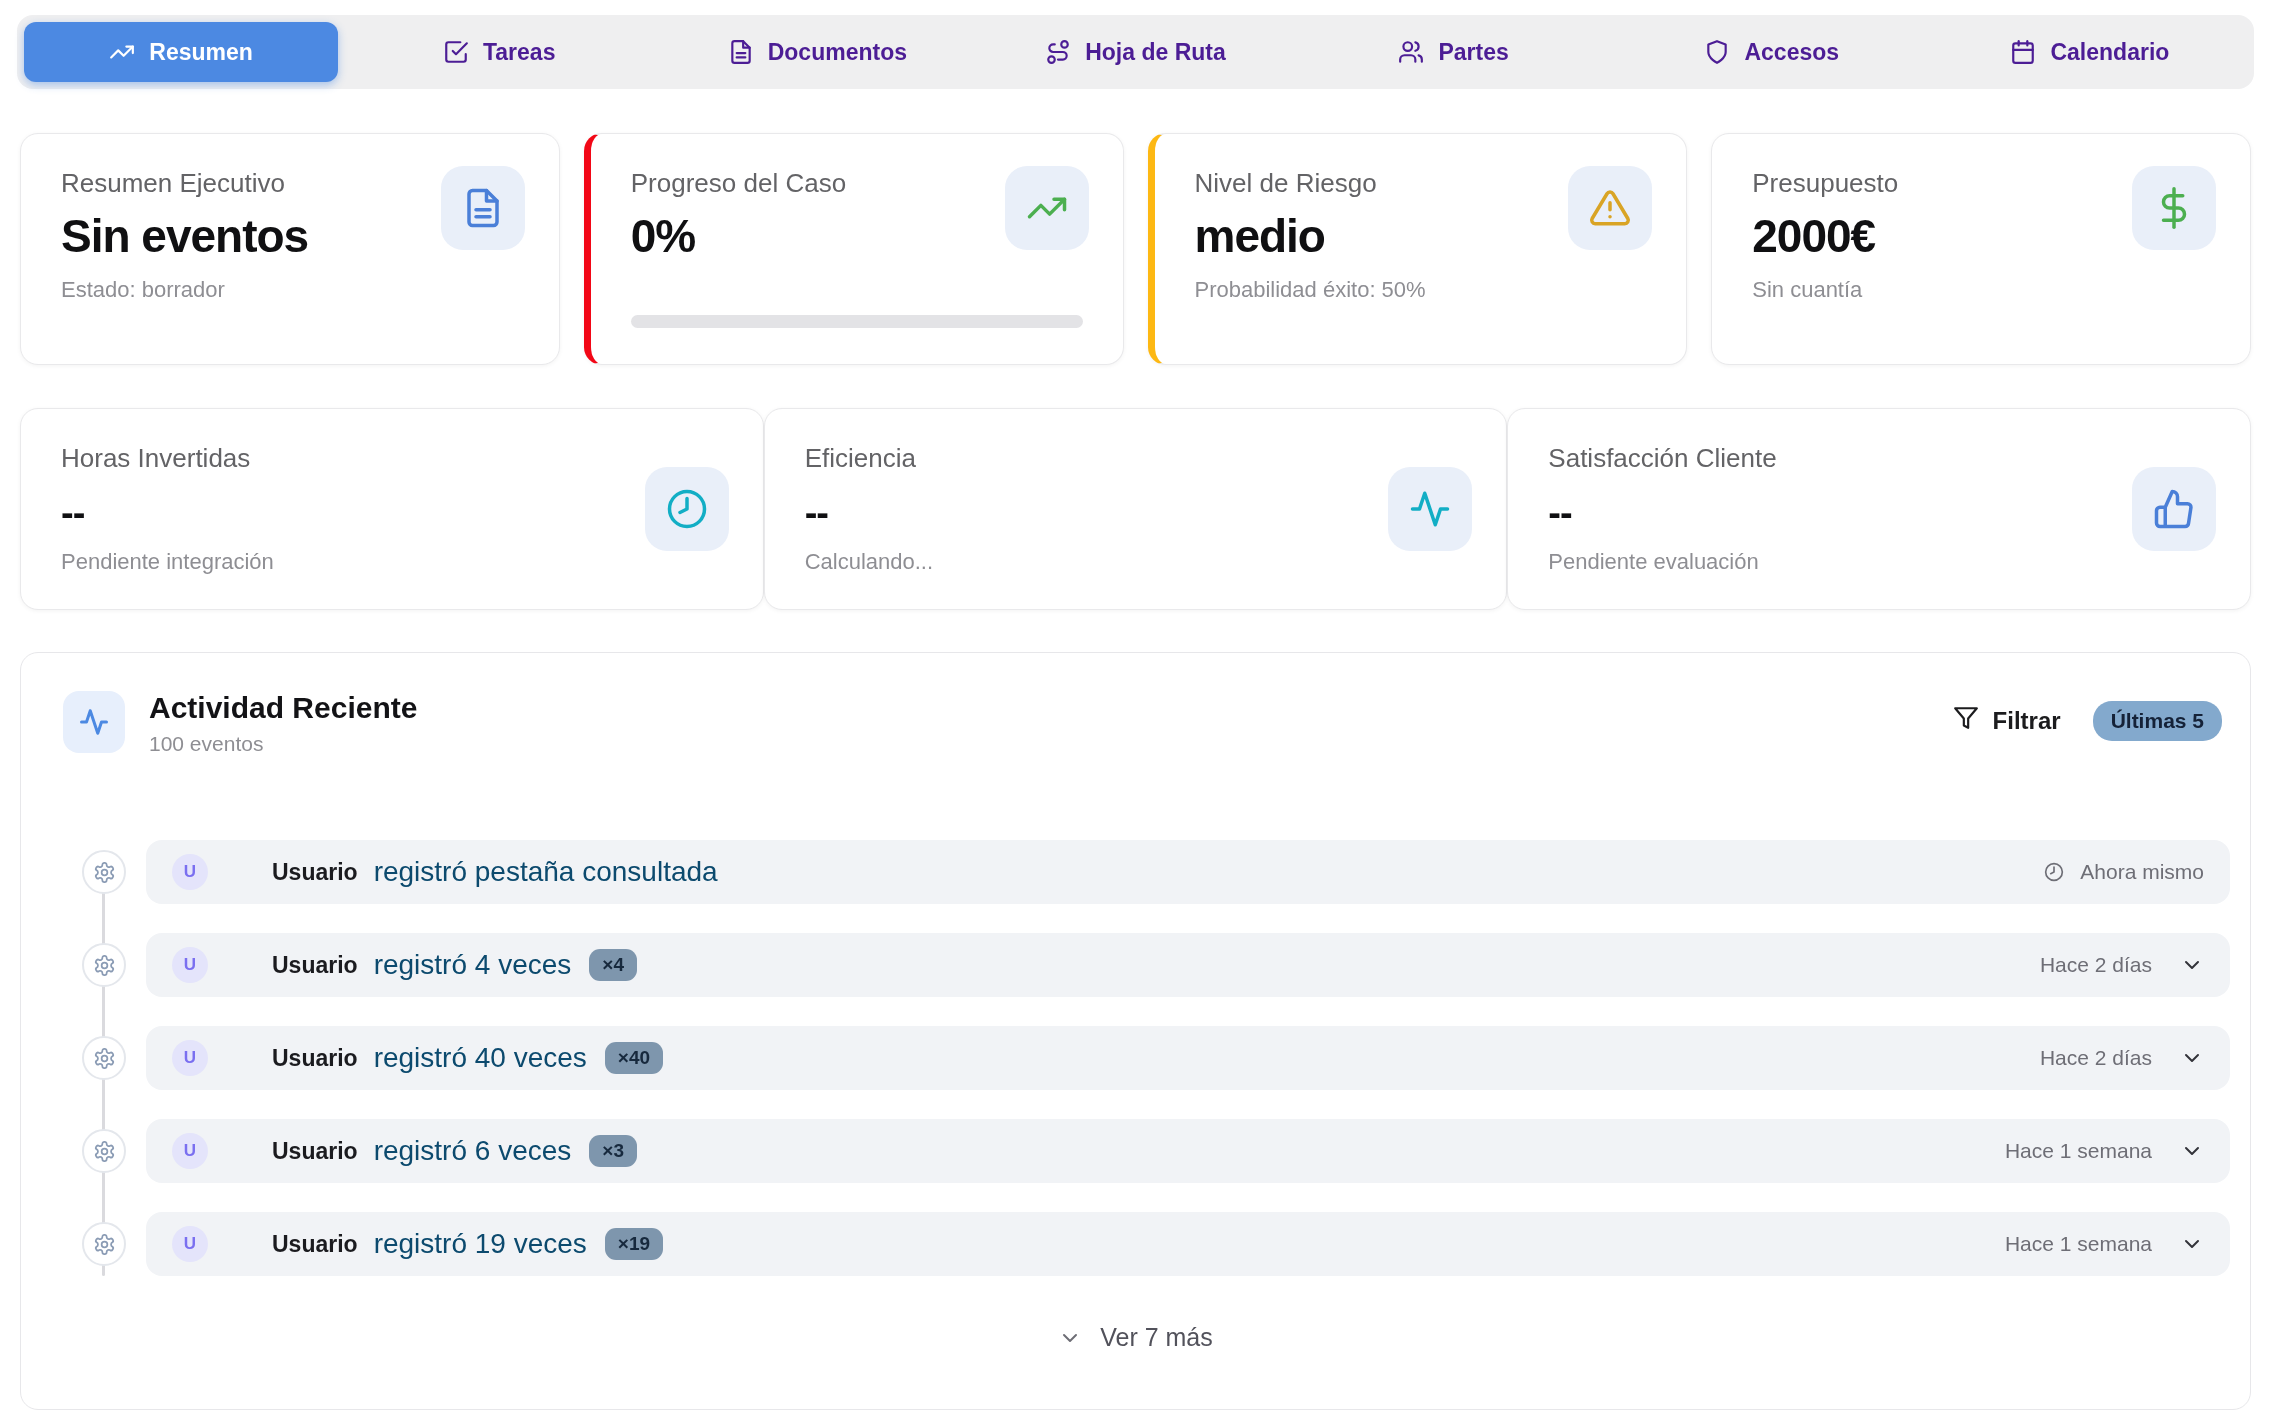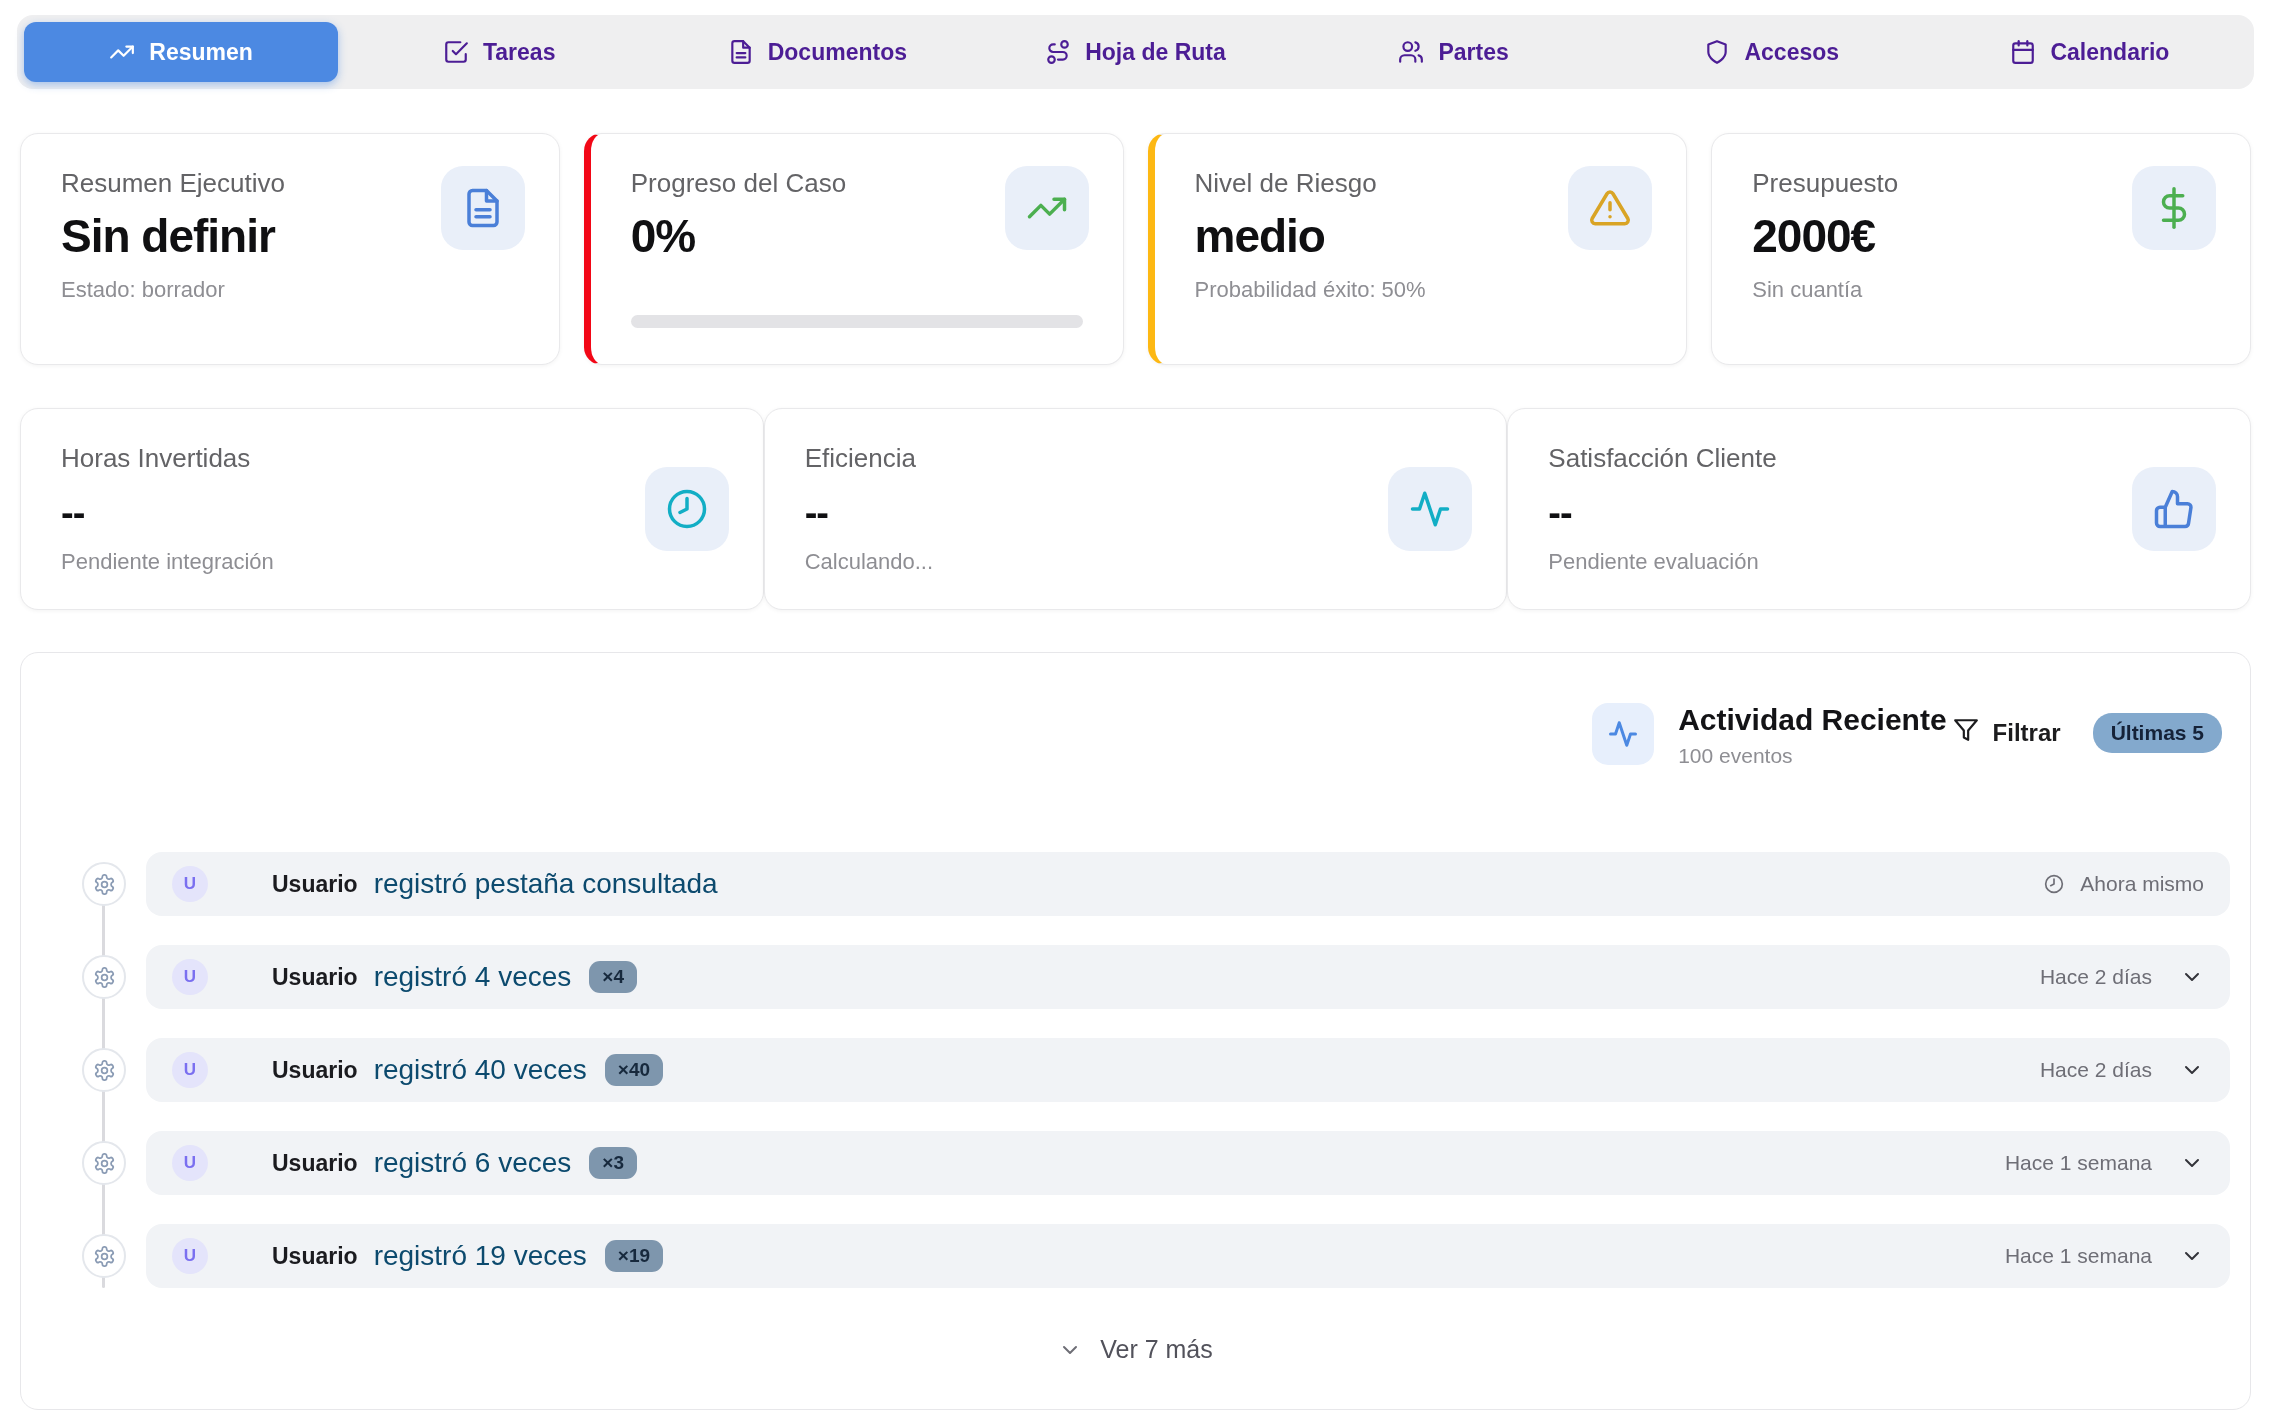--- a/index.html
+++ b/index.html
@@ -32,22 +32,22 @@
               background:#e9eff9; display:flex; align-items:center; justify-content:center; }
   .metric-card .icon-box { top:50%; transform:translateY(-50%); }
   .progress { position:absolute; left:40px; right:40px; bottom:36px; height:13px;
               border-radius:7px; background:#e3e3e6; overflow:hidden; }
   .progress-fill { height:100%; border-radius:7px; }
 
   
   .activity-panel { position:absolute; left:20px; right:20px; top:652px; height:758px;
                     background:#fff; border:1px solid #e7e7ea; border-radius:18px;
                     padding:38px 20px 0; }
-  .activity-header { display:flex; justify-content:flex-end; align-items:flex-start;
-                     margin:12px 8px 0 22px; }
+  .activity-header { display:flex; justify-content:space-between; align-items:flex-start;
+                     margin:0 8px 0 22px; }
   .activity-title-group { display:flex; gap:24px; align-items:flex-start; }
   .activity-icon-box { width:62px; height:62px; border-radius:16px; background:#e7effc;
                        display:flex; align-items:center; justify-content:center; }
   .activity-title { font-size:30px; font-weight:700; color:#131316; }
   .activity-subtitle { font-size:21px; color:#8e8e93; margin-top:7px; }
   .activity-controls { display:flex; align-items:center; gap:26px; margin-top:10px; }
   .filter-btn { display:flex; align-items:center; gap:14px; background:none; border:none;
                 font-family:inherit; font-size:24px; font-weight:600; color:#1c1c1e; cursor:pointer; }
   .last-badge { color:#152238; font-size:21px; font-weight:700; padding:8px 18px;
                 border-radius:19px; cursor:pointer; }
@@ -157,21 +157,21 @@
             <line x1="3" y1="10" x2="21" y2="10"></line>
           </svg>
         </span>
     <span class="tab-label">Calendario</span>
   </button>
 </nav>
 
   <section class="stat-grid" id="statGrid">
   <div class="card stat-card">
     <div class="card-label">Resumen Ejecutivo</div>
-    <div class="card-value">Sin definir</div>
+    <div class="card-value">Sin eventos</div>
     <div class="card-sub">Estado: borrador</div>
     <span class="icon-box" style="color: rgb(74, 127, 216);">
           <svg width="42" height="42" viewBox="0 0 24 24" fill="none" stroke="currentColor" stroke-width="2" stroke-linecap="round" stroke-linejoin="round">
             <path d="M14 2H6a2 2 0 0 0-2 2v16a2 2 0 0 0 2 2h12a2 2 0 0 0 2-2V8z"></path>
             <polyline points="14 2 14 8 20 8"></polyline>
             <line x1="16" y1="13" x2="8" y2="13"></line>
             <line x1="16" y1="17" x2="8" y2="17"></line>
           </svg>
         </span>
 

